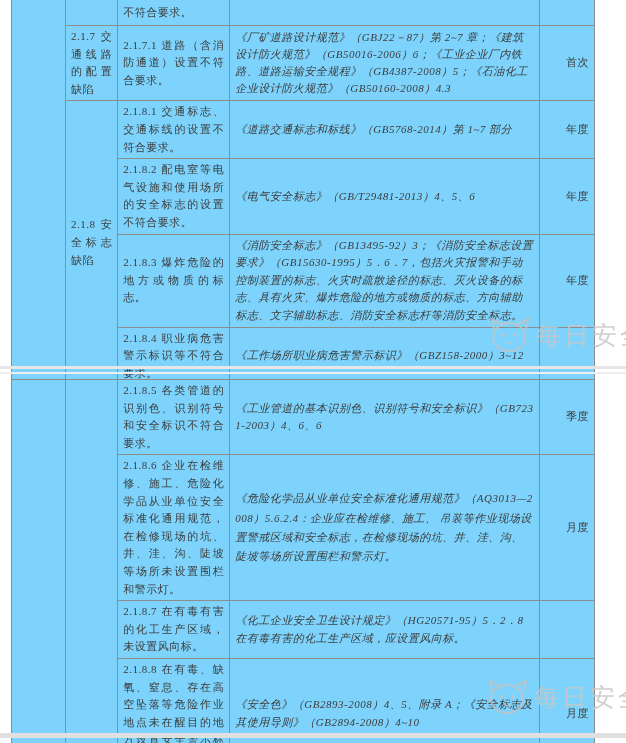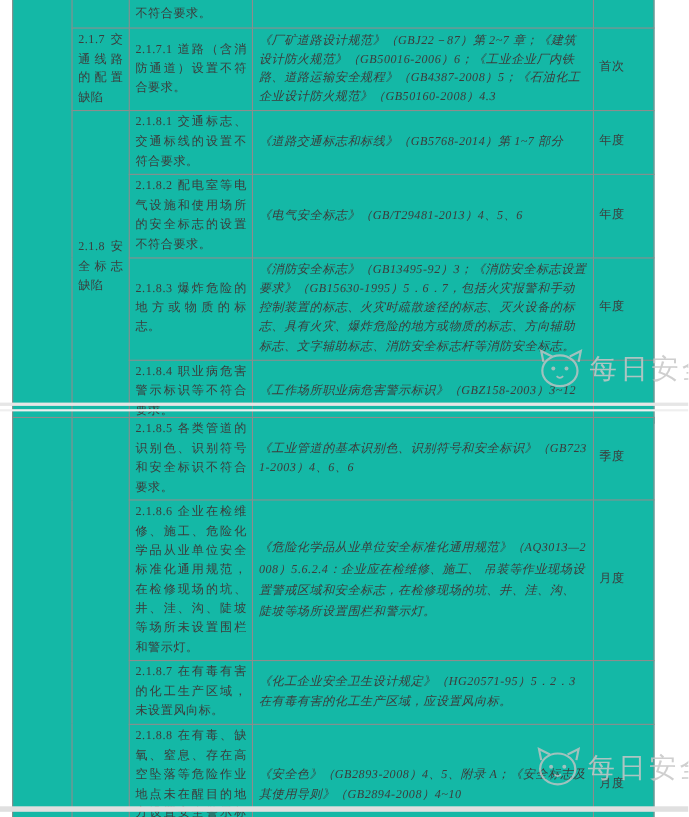--- a/index.html
+++ b/index.html
@@ -5,32 +5,32 @@
   * { box-sizing: border-box; }
   html,body { margin:0; padding:0; background:#ffffff; }
   .page {
     position:relative; width:626px; height:743px;
     background:#ffffff; overflow:hidden;
     font-family:"Liberation Serif","DejaVu Serif",serif;
     color:#3c3c3c;
   }
   table.doc {
     position:absolute; border-collapse:collapse; table-layout:fixed;
-    background:#14b8a6;
+    background:#7dd3fc;
   }
   table.doc td {
     border:1px solid #8d8d8d;
     font-size:11px; line-height:1.6; letter-spacing:0.5px;
     padding:2px 5px; vertical-align:middle; overflow:hidden;
     word-break:break-all;
   }
   td.c-defect { text-align:justify; letter-spacing:1.5px; }
   td.c-cat    { text-align:justify; letter-spacing:1.5px; }
   td.c-basis  { letter-spacing:0.6px; line-height:1.62;font-style:italic; }
-  td.c-cycle  { text-align:left; letter-spacing:1px;font-family:Liberation Mono, monospace; }
+  td.c-cycle  { text-align:right; letter-spacing:1px; }
   td.vtop     { vertical-align:top; padding-top:4px; }
   .band { position:absolute; left:0; width:626px; }
   .wm {
     position:absolute; display:flex; align-items:center; gap:6px;
     color:#c7c7c7; white-space:nowrap; pointer-events:none;
   }
   .wm .wm-text {
     font-size:25px; letter-spacing:3px; opacity:0.85;
     font-family:"Liberation Sans","DejaVu Sans",sans-serif;
   }
@@ -74,21 +74,21 @@
       <td class="c-basis">《电气安全标志》（GB/T29481-2013）4、5、6</td>
       <td class="c-cycle">年度</td>
     </tr>
     <tr style="height:93px">
       <td class="c-defect">2.1.8.3 爆炸危险的地方或物质的标志。</td>
       <td class="c-basis" style="line-height:1.58">《消防安全标志》（GB13495-92）3；《消防安全标志设置要求》（GB15630-1995）5．6．7，包括火灾报警和手动控制装置的标志、火灾时疏散途径的标志、灭火设备的标志、具有火灾、爆炸危险的地方或物质的标志、方向辅助标志、文字辅助标志、消防安全标志杆等消防安全标志。</td>
       <td class="c-cycle">年度</td>
     </tr>
     <tr style="height:54px">
       <td class="c-defect">2.1.8.4 职业病危害警示标识等不符合要求。</td>
-      <td class="c-basis">《工作场所职业病危害警示标识》（GBZ158-2003）3~12</td>
+      <td class="c-basis">《工作场所职业病危害警示标识》（GBZ158-2000）3~12</td>
       <td class="c-cycle"></td>
     </tr>
   </tbody>
     </table>
 
   <div class="band" style="top:366px; height:3px; background:#e6e6e6;"></div>
   <div class="band" style="top:372px; height:2px; background:#efefef;"></div>
 
   <table class="doc" style="left:11px; top:379px; width:584px;">
     <colgroup>
@@ -106,21 +106,21 @@
       <td class="c-basis vtop">《工业管道的基本识别色、识别符号和安全标识》（GB7231-2003）4、6、6</td>
       <td class="c-cycle">季度</td>
     </tr>
     <tr style="height:134px">
       <td class="c-defect">2.1.8.6 企业在检维修、施工、危险化学品从业单位安全标准化通用规范，在检修现场的坑、井、洼、沟、陡坡等场所未设置围栏和警示灯。</td>
       <td class="c-basis" style="line-height:1.75">《危险化学品从业单位安全标准化通用规范》（AQ3013—2008）5.6.2.4：企业应在检维修、施工、 吊装等作业现场设置警戒区域和安全标志，在检修现场的坑、井、洼、沟、陡坡等场所设置围栏和警示灯。</td>
       <td class="c-cycle">月度</td>
     </tr>
     <tr style="height:57px">
       <td class="c-defect">2.1.8.7 在有毒有害的化工生产区域，未设置风向标。</td>
-      <td class="c-basis">《化工企业安全卫生设计规定》（HG20571-95）5．2．3 在有毒有害的化工生产区域，应设置风向标。</td>
+      <td class="c-basis">《化工企业安全卫生设计规定》（HG20571-95）5．2．8 在有毒有害的化工生产区域，应设置风向标。</td>
       <td class="c-cycle"></td>
     </tr>
     <tr style="height:89px">
       <td class="c-defect">2.1.8.8 在有毒、缺氧、窒息、存在高空坠落等危险作业地点未在醒目的地方设置安全警示标志，</td>
       <td class="c-basis vtop">《安全色》（GB2893-2008）4、5、附录 A；《安全标志及其使用导则》（GB2894-2008）4~10</td>
       <td class="c-cycle">月度</td>
     </tr>
   </tbody>
     </table>
 

